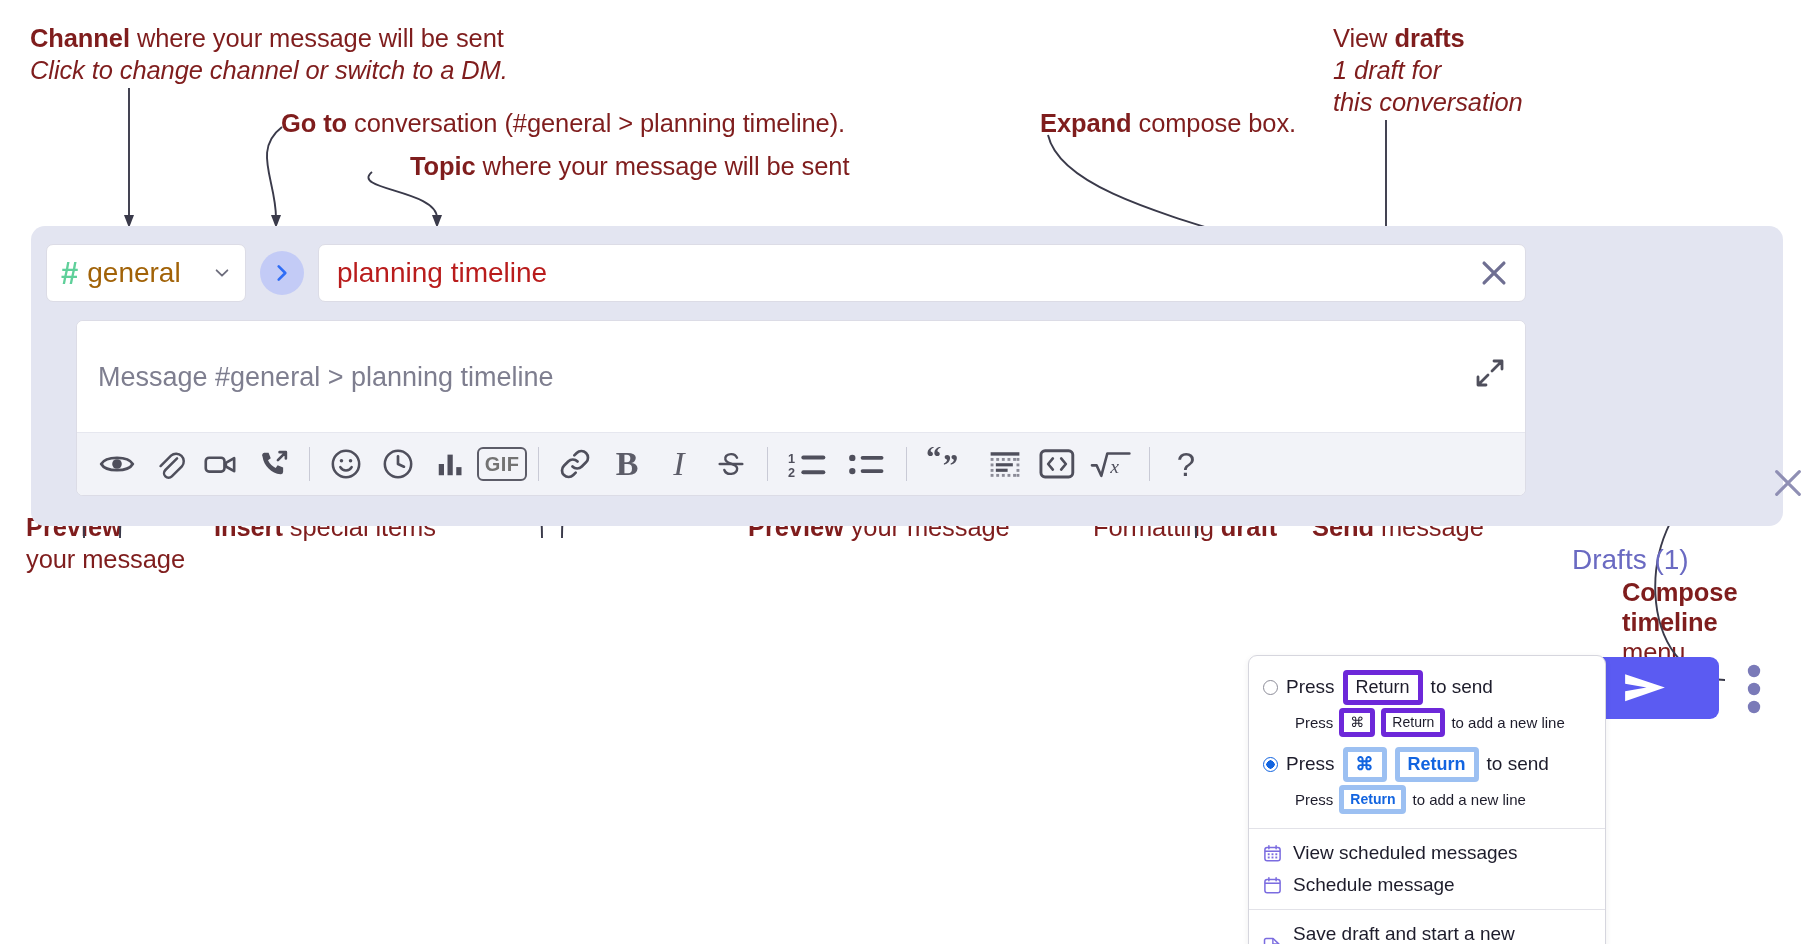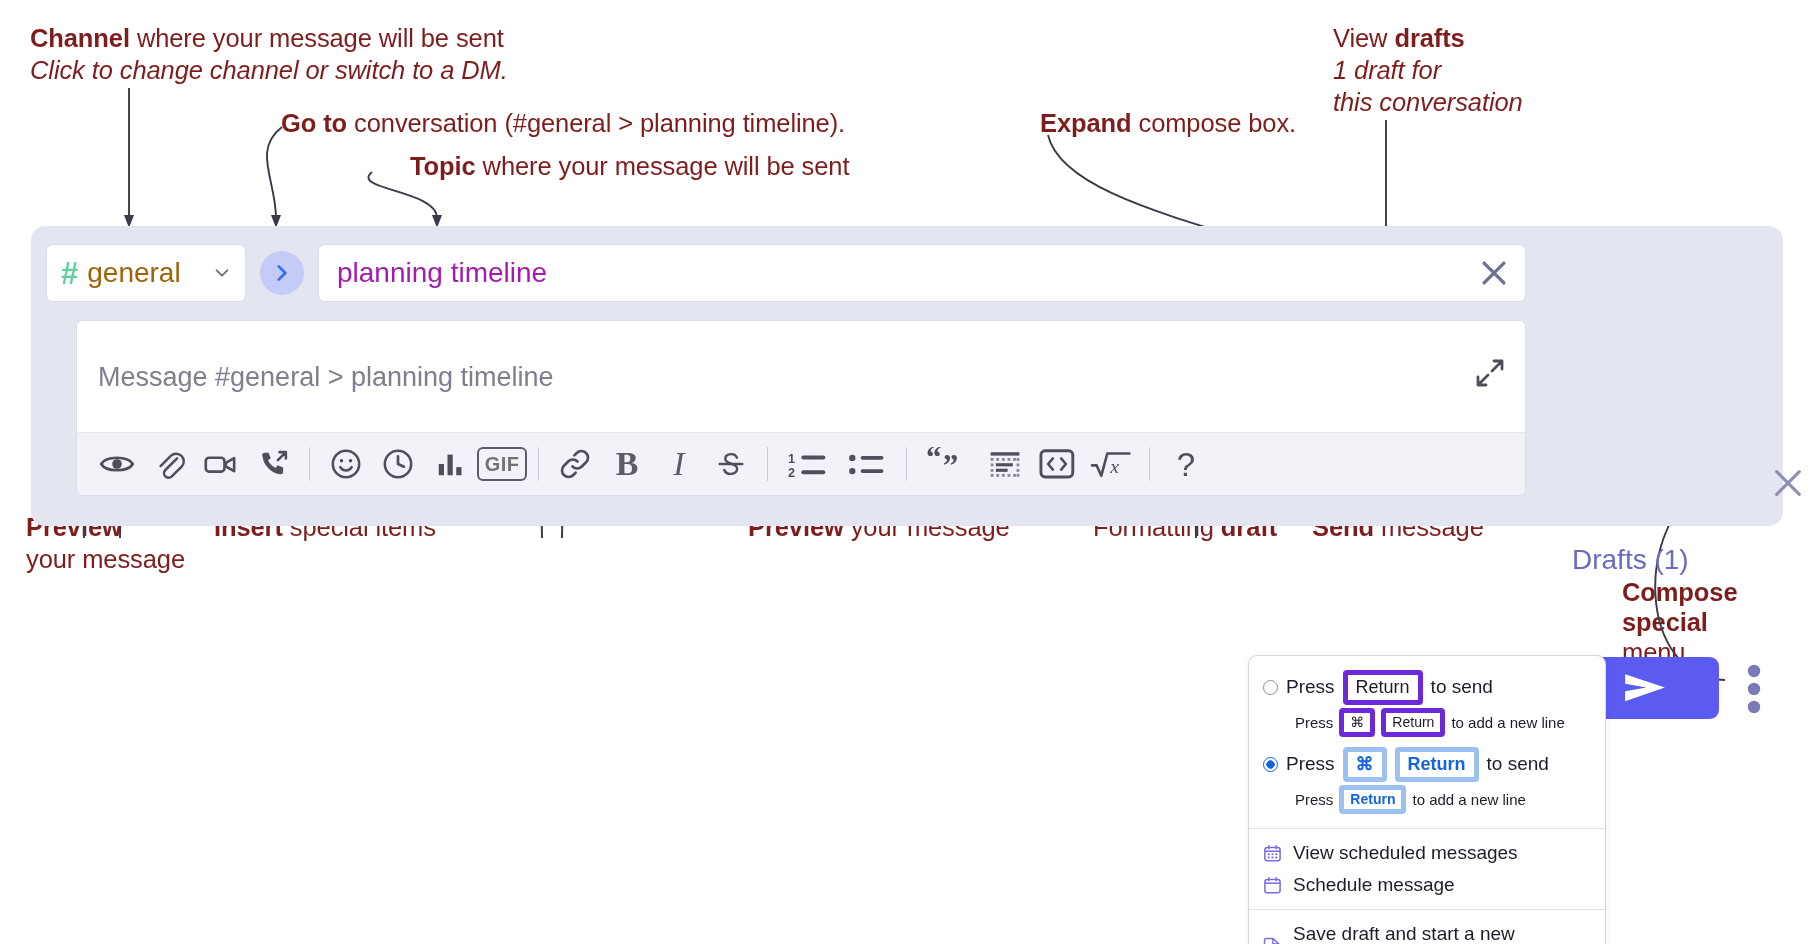--- a/index.html
+++ b/index.html
@@ -30,21 +30,21 @@
 
   .goto-btn{
     width:44px;height:44px;border-radius:50%;background:#c3cbf6;
     display:flex;align-items:center;justify-content:center;margin:0 14px;cursor:pointer;flex:none;
   }
 
   .topic-field{
     width:1208px;height:58px;background:#fff;border:1px solid #dcdce6;border-radius:7px;
     display:flex;align-items:center;padding:0 14px 0 18px;box-sizing:border-box;
   }
-  .topic-text{font-size:28px;color:#a21caf;flex:1;}
+  .topic-text{font-size:28px;color:#b91c1c;flex:1;}
   .topic-clear{width:34px;height:34px;cursor:pointer;flex:none;}
 
   .msg-box{
     position:absolute;left:45px;top:94px;width:1450px;height:176px;
     background:#fff;border:1px solid #dcdce6;border-radius:7px;box-sizing:border-box;overflow:hidden;
   }
   .msg-input{
     position:absolute;left:0;top:0;right:0;height:112px;background:#fff;
     display:flex;align-items:center;padding-left:21px;box-sizing:border-box;
   }
@@ -143,21 +143,21 @@
 <div class="abs ann" style="left:1093px;top:511px;">
   <span>Formatting </span><b>draft</b>
 </div>
 
 <div class="abs ann" style="left:1312px;top:511px;">
   <b>Send</b><span> message</span>
 </div>
 
 <div class="abs ann" style="left:1622px;top:578px;line-height:1.17;">
   <div><b>Compose</b></div>
-  <div><b>special</b></div>
+  <div><b>timeline</b></div>
   <div><span>menu</span></div>
 </div>
 
 <svg class="svg-layer" viewBox="0 0 1814 944">
   <g fill="none" stroke="#3a3a4a" stroke-width="1.9">
     <path d="M129 88 L129 218"></path>
     <path d="M282 127 C 252 150, 276 180, 276 218"></path>
     <path d="M372 172 C 350 190, 437 190, 437 218"></path>
     <path d="M1048 135 C 1070 230, 1390 240, 1487 355"></path>
     <path d="M1386 120 L1386 282"></path>

